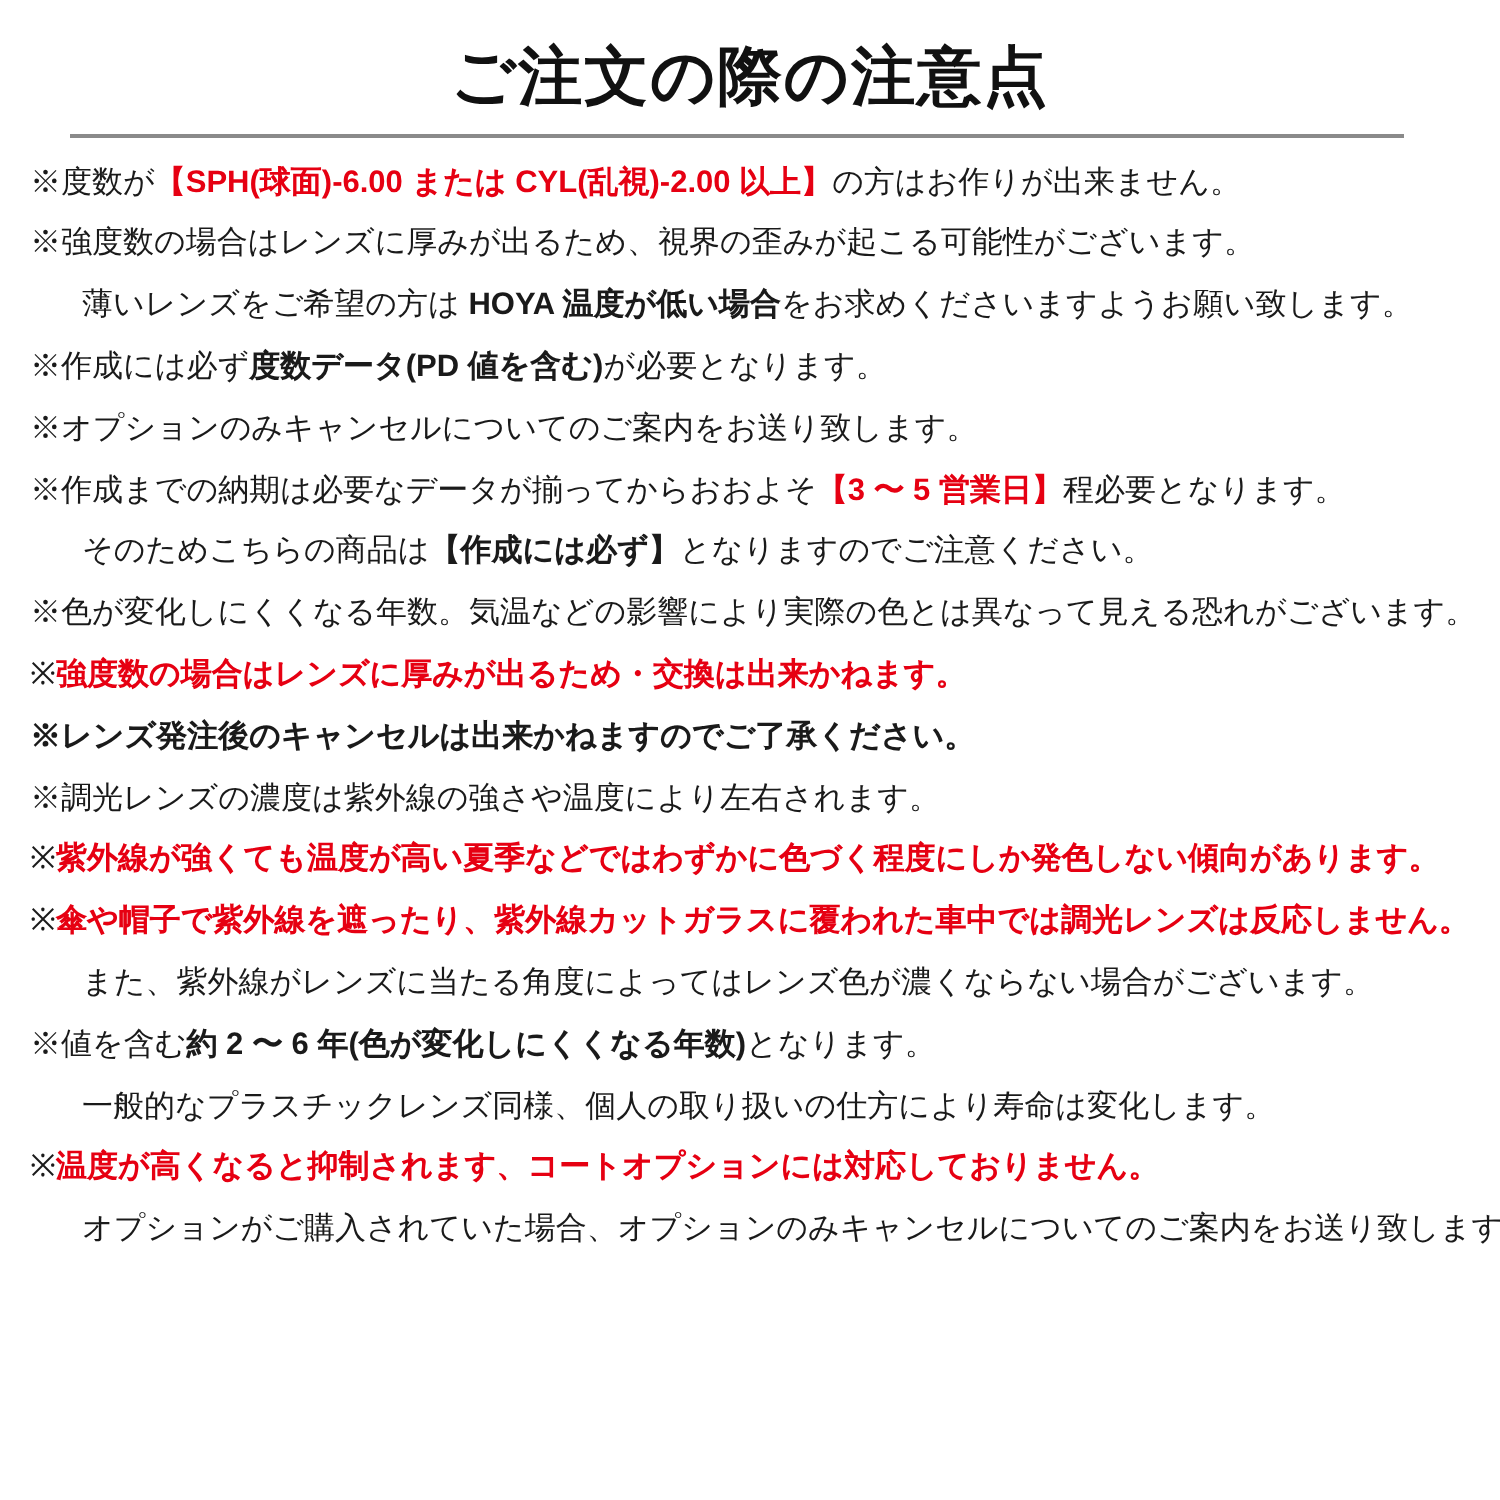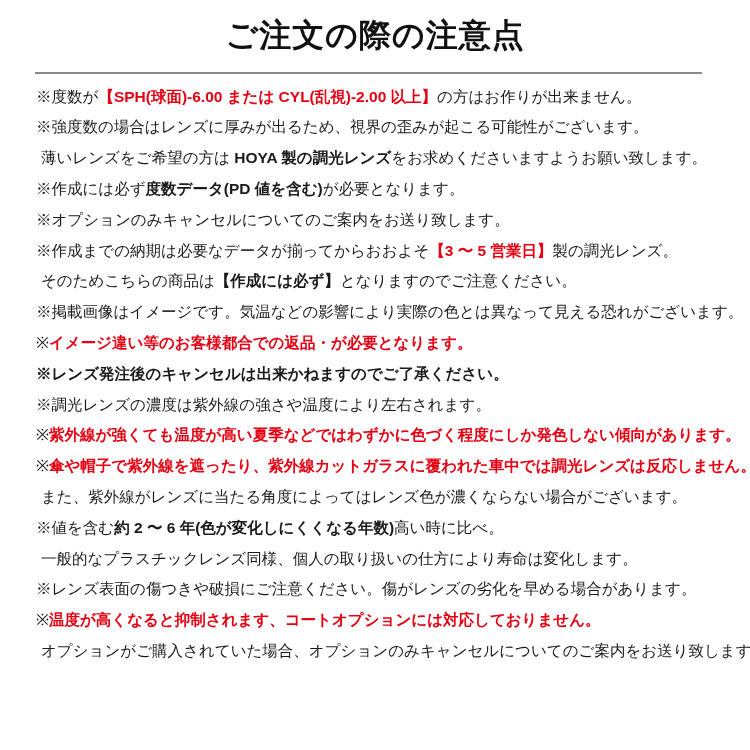--- a/index.html
+++ b/index.html
@@ -14,40 +14,41 @@
     font-family: "Liberation Sans", sans-serif;
     color: #1a1a1a;
     -webkit-font-smoothing: antialiased;
   }
   .page {
     width: 750px;
     height: 750px;
     position: relative;
   }
   h1.title {
-    margin: 15px;
+    margin: 0;
+    padding-top: 18px;
     text-align: center;
     font-size: 32px;
     font-weight: bold;
     letter-spacing: 1px;
     color: #111111;
     line-height: 1.3;
   }
   .divider {
     border: none;
     border-top: 2px solid #8a8a8a;
     margin: 7px 48px 0 35px;
     height: 0;
   }
   .lines {
     padding-top: 8px;
   }
   p.line {
     margin: 0;
-    padding-left: 36px;
+    padding-left: 15px;
     font-size: 15.5px;
     line-height: 30.8px;
     white-space: nowrap;
     letter-spacing: 0px;
   }
   p.line.indent {
     padding-left: 41px;
   }
   .seg { font-weight: normal; }
   .seg.bold { font-weight: bold; }
@@ -55,31 +56,30 @@
 </style>
 </head>
 <body>
 
 <div class="page">
   <h1 class="title">ご注文の際の注意点</h1>
   <hr class="divider">
   <div class="lines">
       <p class="line"><span class="seg">※度数が</span><span class="seg bold red">【SPH(球面)-6.00 または CYL(乱視)-2.00 以上】</span><span class="seg">の方はお作りが出来ません。</span></p>
       <p class="line"><span class="seg">※強度数の場合はレンズに厚みが出るため、視界の歪みが起こる可能性がございます。</span></p>
-      <p class="line indent"><span class="seg">薄いレンズをご希望の方は </span><span class="seg bold">HOYA 製の調光レンズ</span><span class="seg">をお求めくださいますようお願い致します。</span></p>
+      <p class="line indent"><span class="seg">薄いレンズをご希望の方は </span><span class="seg bold">HOYA 温度が低い場合</span><span class="seg">をお求めくださいますようお願い致します。</span></p>
       <p class="line"><span class="seg">※作成には必ず</span><span class="seg bold">度数データ(PD 値を含む)</span><span class="seg">が必要となります。</span></p>
       <p class="line"><span class="seg">※オプションのみキャンセルについてのご案内をお送り致します。</span></p>
-      <p class="line"><span class="seg">※作成までの納期は必要なデータが揃ってからおおよそ</span><span class="seg bold red">【3 〜 5 営業日】</span><span class="seg">製の調光レンズ。</span></p>
+      <p class="line"><span class="seg">※作成までの納期は必要なデータが揃ってからおおよそ</span><span class="seg bold red">【3 〜 5 営業日】</span><span class="seg">程必要となります。</span></p>
       <p class="line indent"><span class="seg">そのためこちらの商品は</span><span class="seg bold">【作成には必ず】</span><span class="seg">となりますのでご注意ください。</span></p>
-      <p class="line"><span class="seg">※掲載画像はイメージです。気温などの影響により実際の色とは異なって見える恐れがございます。</span></p>
-      <p class="line"><span class="seg">※</span><span class="seg bold red">イメージ違い等のお客様都合での返品・が必要となります。</span></p>
+      <p class="line"><span class="seg">※色が変化しにくくなる年数。気温などの影響により実際の色とは異なって見える恐れがございます。</span></p>
+      <p class="line"><span class="seg">※</span><span class="seg bold red">強度数の場合はレンズに厚みが出るため・交換は出来かねます。</span></p>
       <p class="line"><span class="seg bold">※レンズ発注後のキャンセルは出来かねますのでご了承ください。</span></p>
       <p class="line"><span class="seg">※調光レンズの濃度は紫外線の強さや温度により左右されます。</span></p>
       <p class="line"><span class="seg">※</span><span class="seg bold red">紫外線が強くても温度が高い夏季などではわずかに色づく程度にしか発色しない傾向があります。</span></p>
       <p class="line"><span class="seg">※</span><span class="seg bold red">傘や帽子で紫外線を遮ったり、紫外線カットガラスに覆われた車中では調光レンズは反応しません。</span></p>
       <p class="line indent"><span class="seg">また、紫外線がレンズに当たる角度によってはレンズ色が濃くならない場合がございます。</span></p>
-      <p class="line"><span class="seg">※値を含む</span><span class="seg bold">約 2 〜 6 年(色が変化しにくくなる年数)</span><span class="seg">高い時に比べ。</span></p>
+      <p class="line"><span class="seg">※値を含む</span><span class="seg bold">約 2 〜 6 年(色が変化しにくくなる年数)</span><span class="seg">となります。</span></p>
       <p class="line indent"><span class="seg">一般的なプラスチックレンズ同様、個人の取り扱いの仕方により寿命は変化します。</span></p>
-      <p class="line"><span class="seg">※レンズ表面の傷つきや破損にご注意ください。傷がレンズの劣化を早める場合があります。</span></p>
       <p class="line"><span class="seg">※</span><span class="seg bold red">温度が高くなると抑制されます、コートオプションには対応しておりません。</span></p>
       <p class="line indent"><span class="seg">オプションがご購入されていた場合、オプションのみキャンセルについてのご案内をお送り致します。</span></p>
     </div>
 </div>
 
 </body></html>

